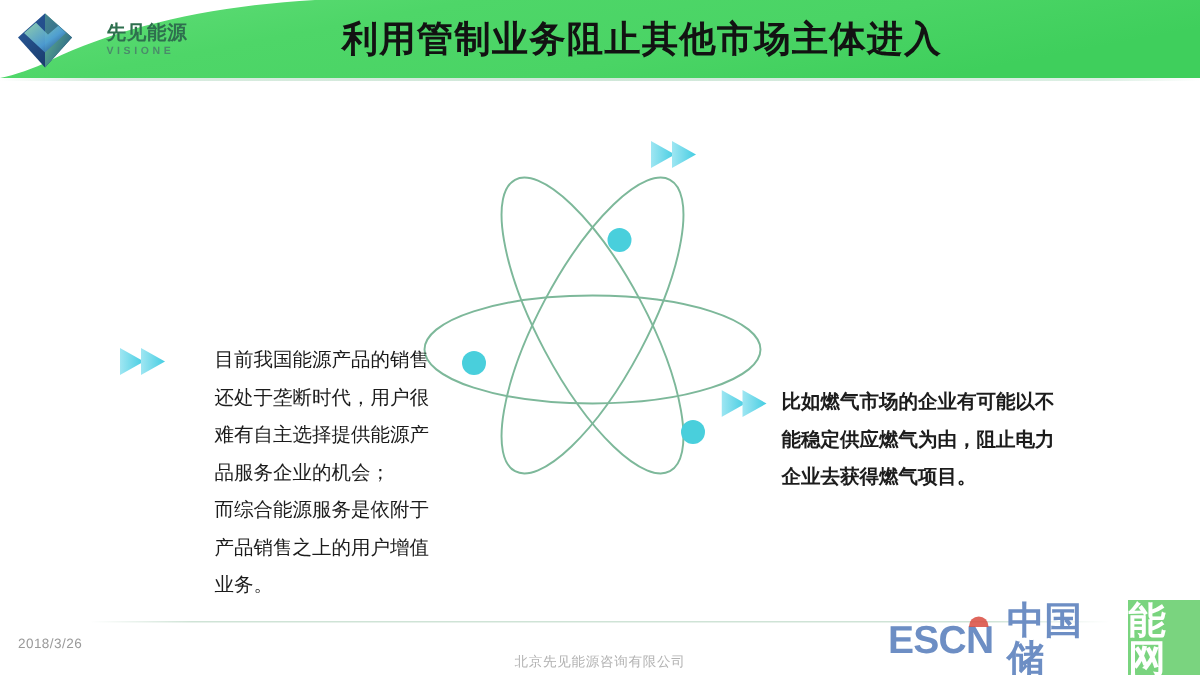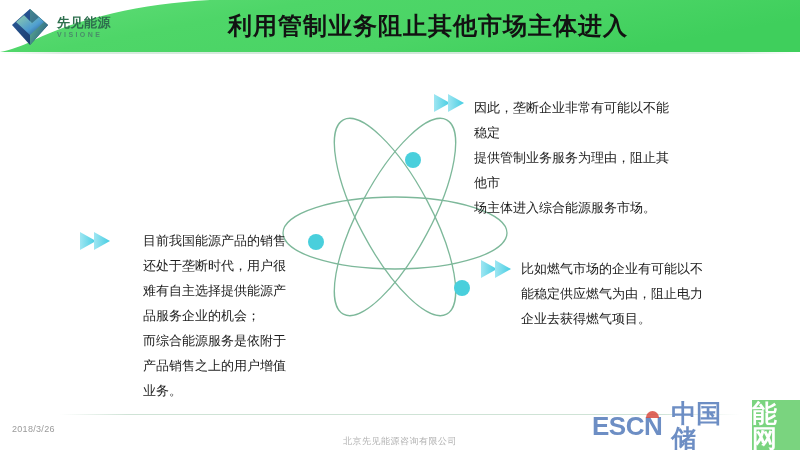--- a/index.html
+++ b/index.html
@@ -44,20 +44,21 @@
 
   
   #logo {
     position: absolute;
     left: 10px;
     top: 7px;
     width: 170px;
     height: 40px;
     display: flex;
     align-items: center;
+    gap: 14px;
   }
   #logo-mark {
     width: 40px;
     height: 40px;
     flex: 0 0 40px;
   }
   #logo-text {
     margin-left: 7px;
     line-height: 1;
   }
@@ -122,21 +123,21 @@
   }
   #text-topright {
     left: 474px;
     top: 95px;
     width: 200px;
   }
   #text-bottomright {
     left: 521px;
     top: 256px;
     width: 200px;
-    font-weight: normal;
+    font-weight: bold;
   }
 
   
   #footer-rule {
     position: absolute;
     left: 60px;
     top: 414px;
     width: 680px;
     height: 1px;
     background: linear-gradient(to right, #ffffff 0%, #cfe3d6 10%, #cfe3d6 88%, #ffffff 100%);
@@ -285,23 +286,20 @@
 难有自主选择提供能源产
 品服务企业的机会；
 而综合能源服务是依附于
 产品销售之上的用户增值
 业务。</div>
 
   <svg class="chevron" style="left:434px; top:92px;" viewBox="0 0 42 22">
     <polygon points="0,2 16,11 0,20" fill="url(#chev1)"></polygon>
     <polygon points="14,2 30,11 14,20" fill="url(#chev1)"></polygon>
   </svg>
-  <div class="textblock" id="text-topright">因此，垄断企业非常有可能以不能稳定
-提供管制业务服务为理由，阻止其他市
-场主体进入综合能源服务市场。</div>
 
   <svg class="chevron" style="left:481px; top:258px;" viewBox="0 0 42 22">
     <polygon points="0,2 16,11 0,20" fill="url(#chev1)"></polygon>
     <polygon points="14,2 30,11 14,20" fill="url(#chev1)"></polygon>
   </svg>
   <div class="textblock" id="text-bottomright">比如燃气市场的企业有可能以不
 能稳定供应燃气为由，阻止电力
 企业去获得燃气项目。</div>
 
   <div id="footer-rule"></div>

